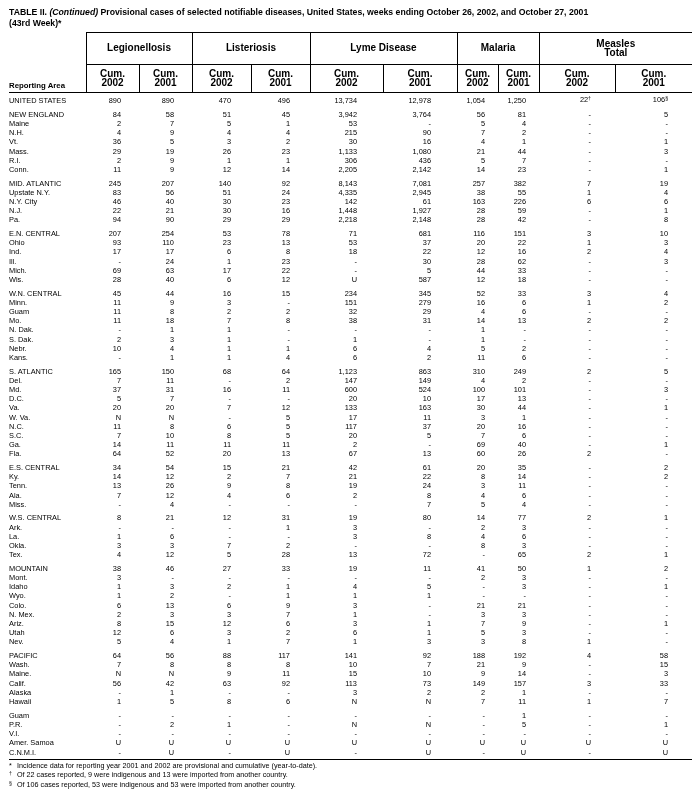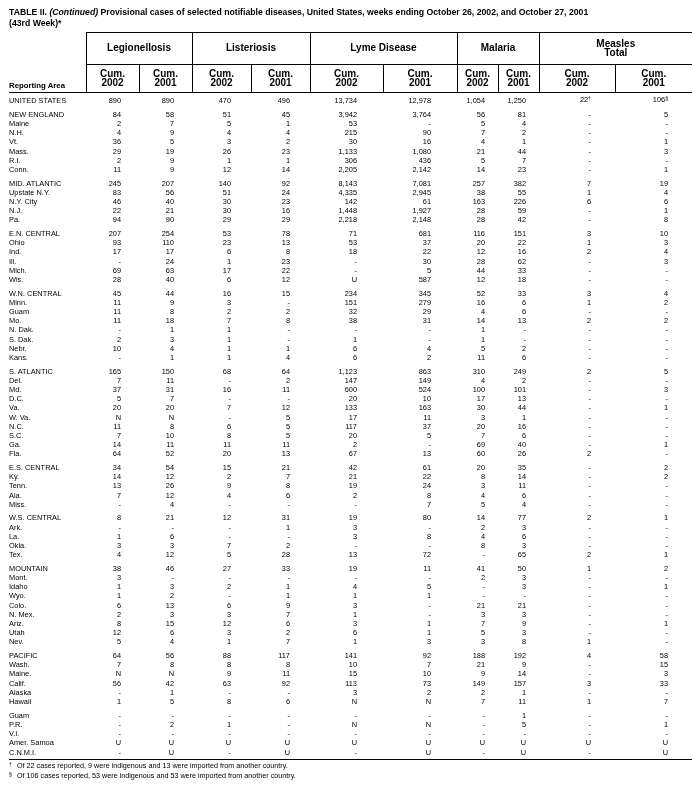--- a/index.html
+++ b/index.html
@@ -987,17 +987,18 @@
           <td class="num g3">-</td>
           <td class="num g3">U</td>
           <td class="num g4">-</td>
           <td class="num g4">U</td>
         </tr>
       </tbody>
   </table>
 
   <div class="footnotes">
     <div id="notes">
+        <div class="fn"><span class="mk">*</span><span>Incidence data for reporting year 2001 and 2002 are provisional and cumulative (year-to-date).</span></div>
         <div class="fn"><span class="mk"><sup>†</sup></span><span>Of 22 cases reported, 9 were indigenous and 13 were imported from another country.</span></div>
         <div class="fn"><span class="mk"><sup>§</sup></span><span>Of 106 cases reported, 53 were indigenous and 53 were imported from another country.</span></div>
       </div>
   </div>
 </div>
 
 </body></html>

